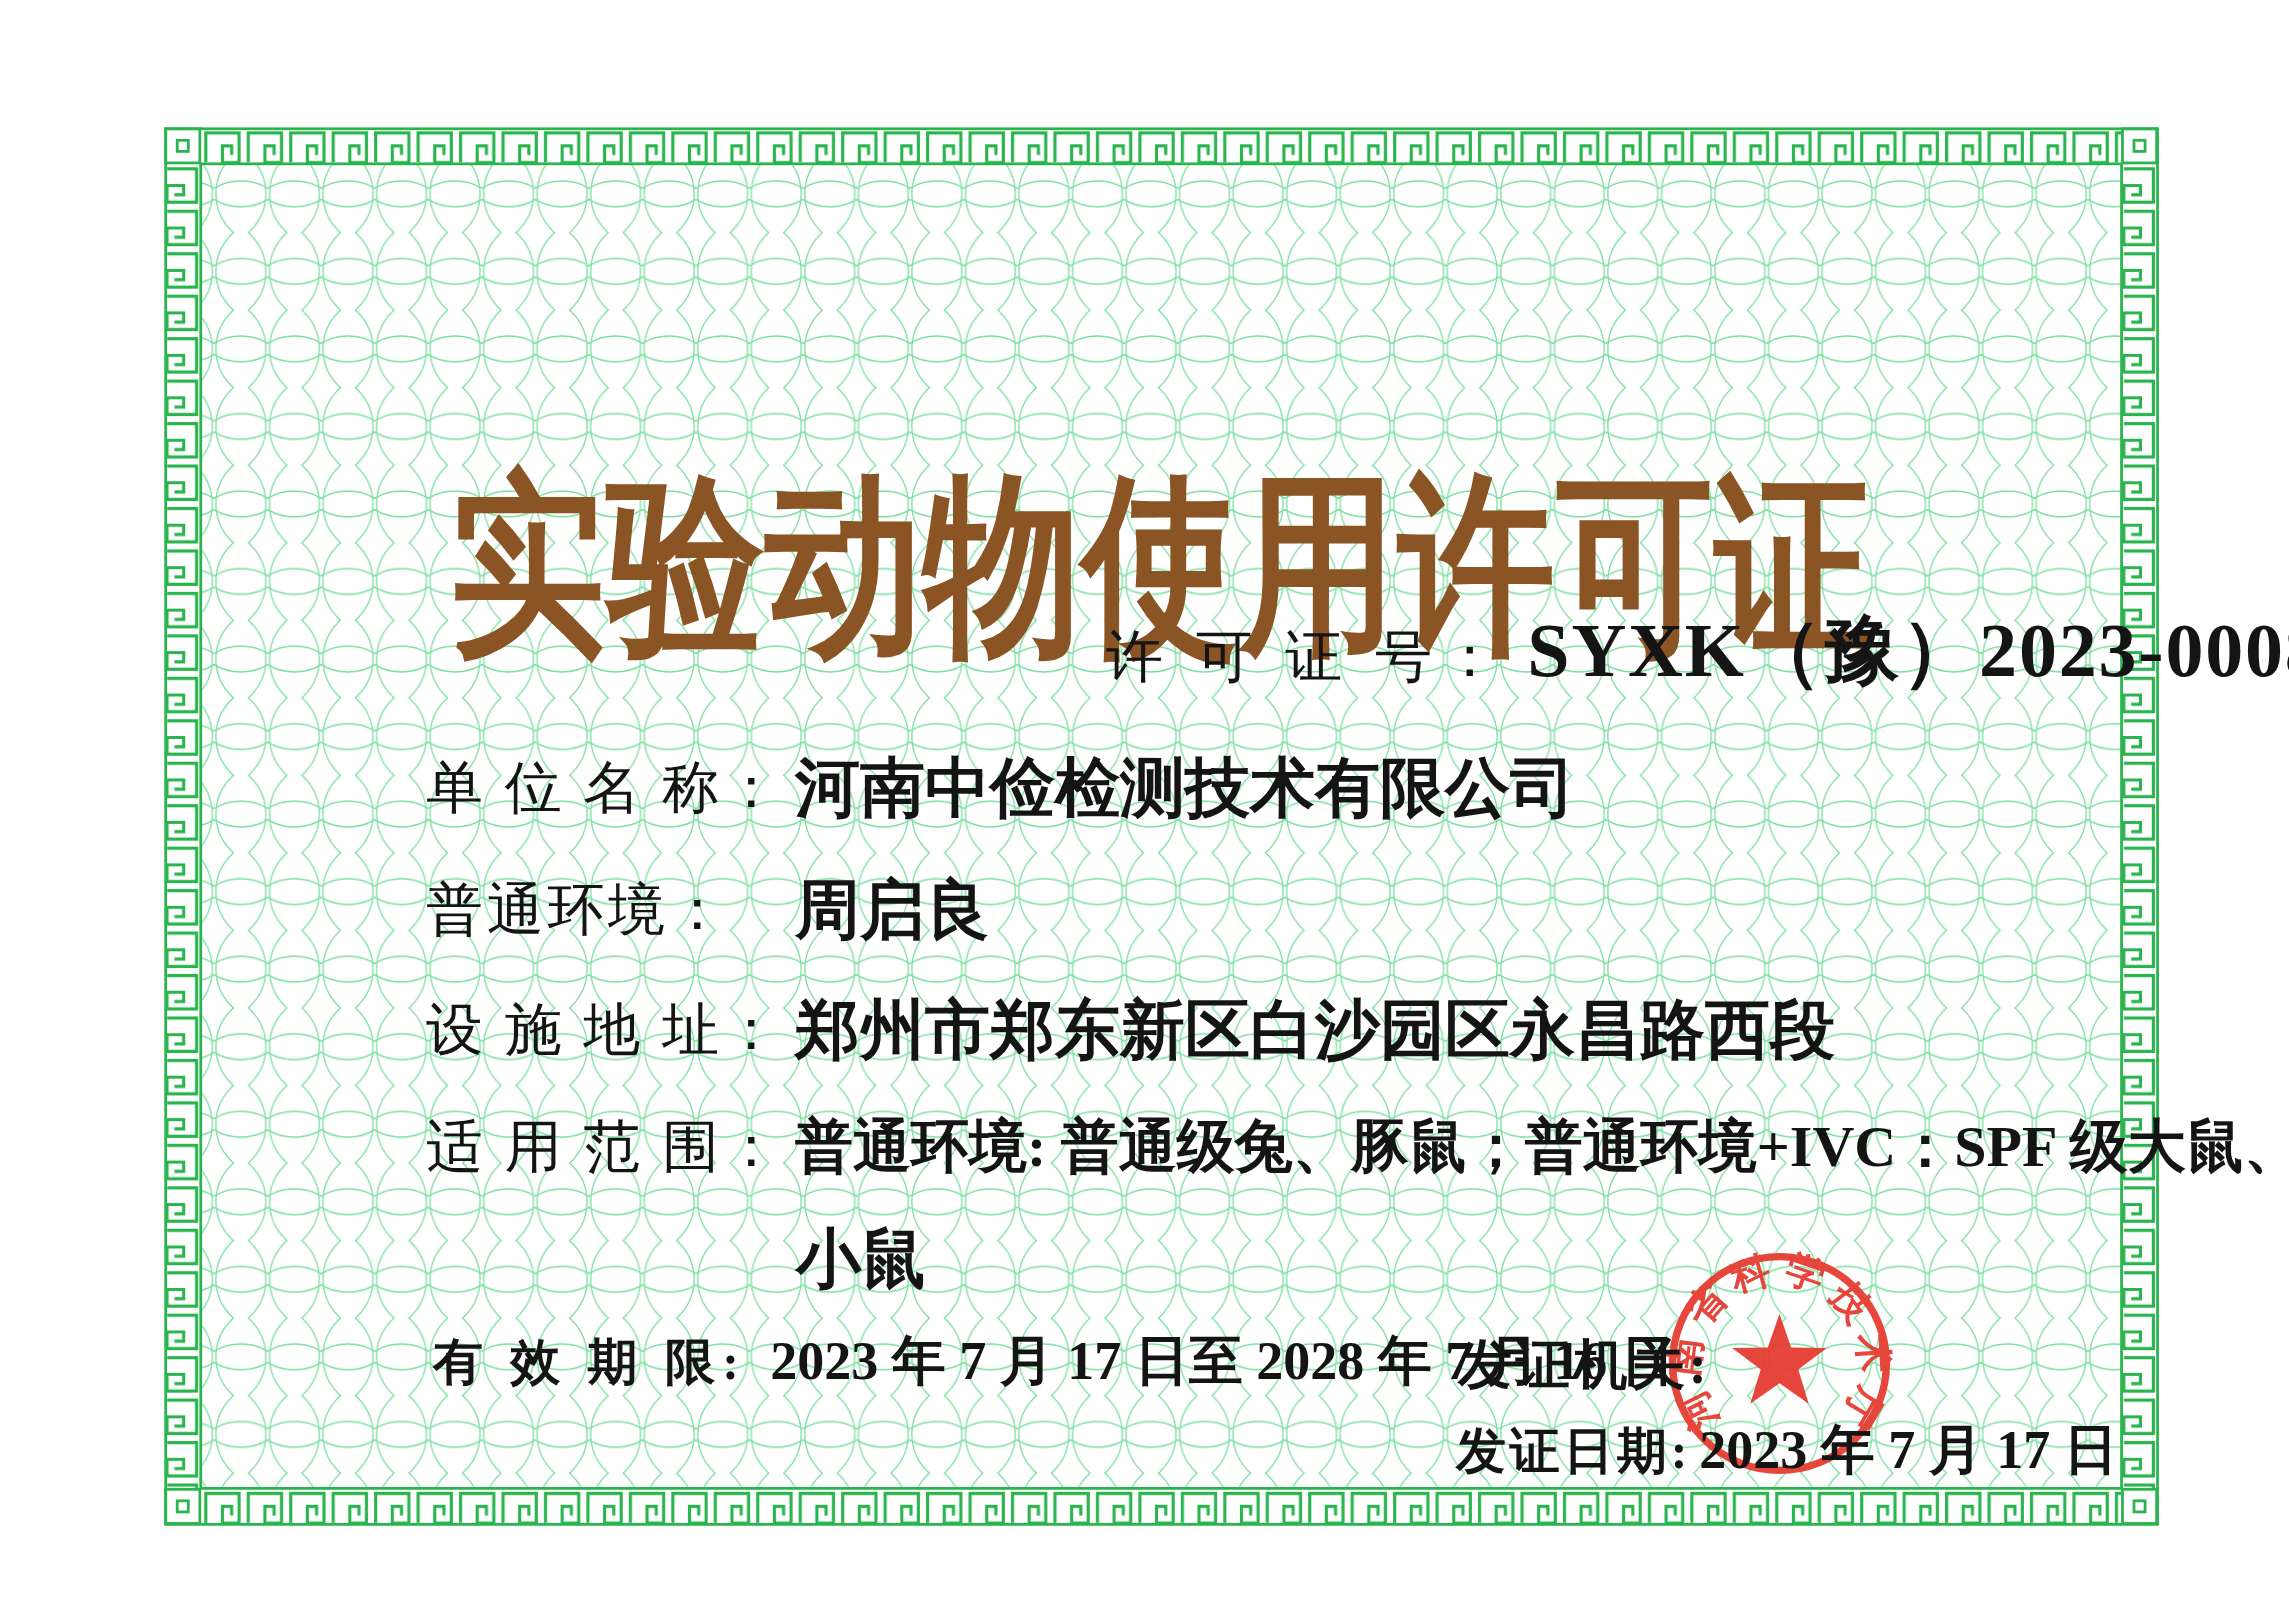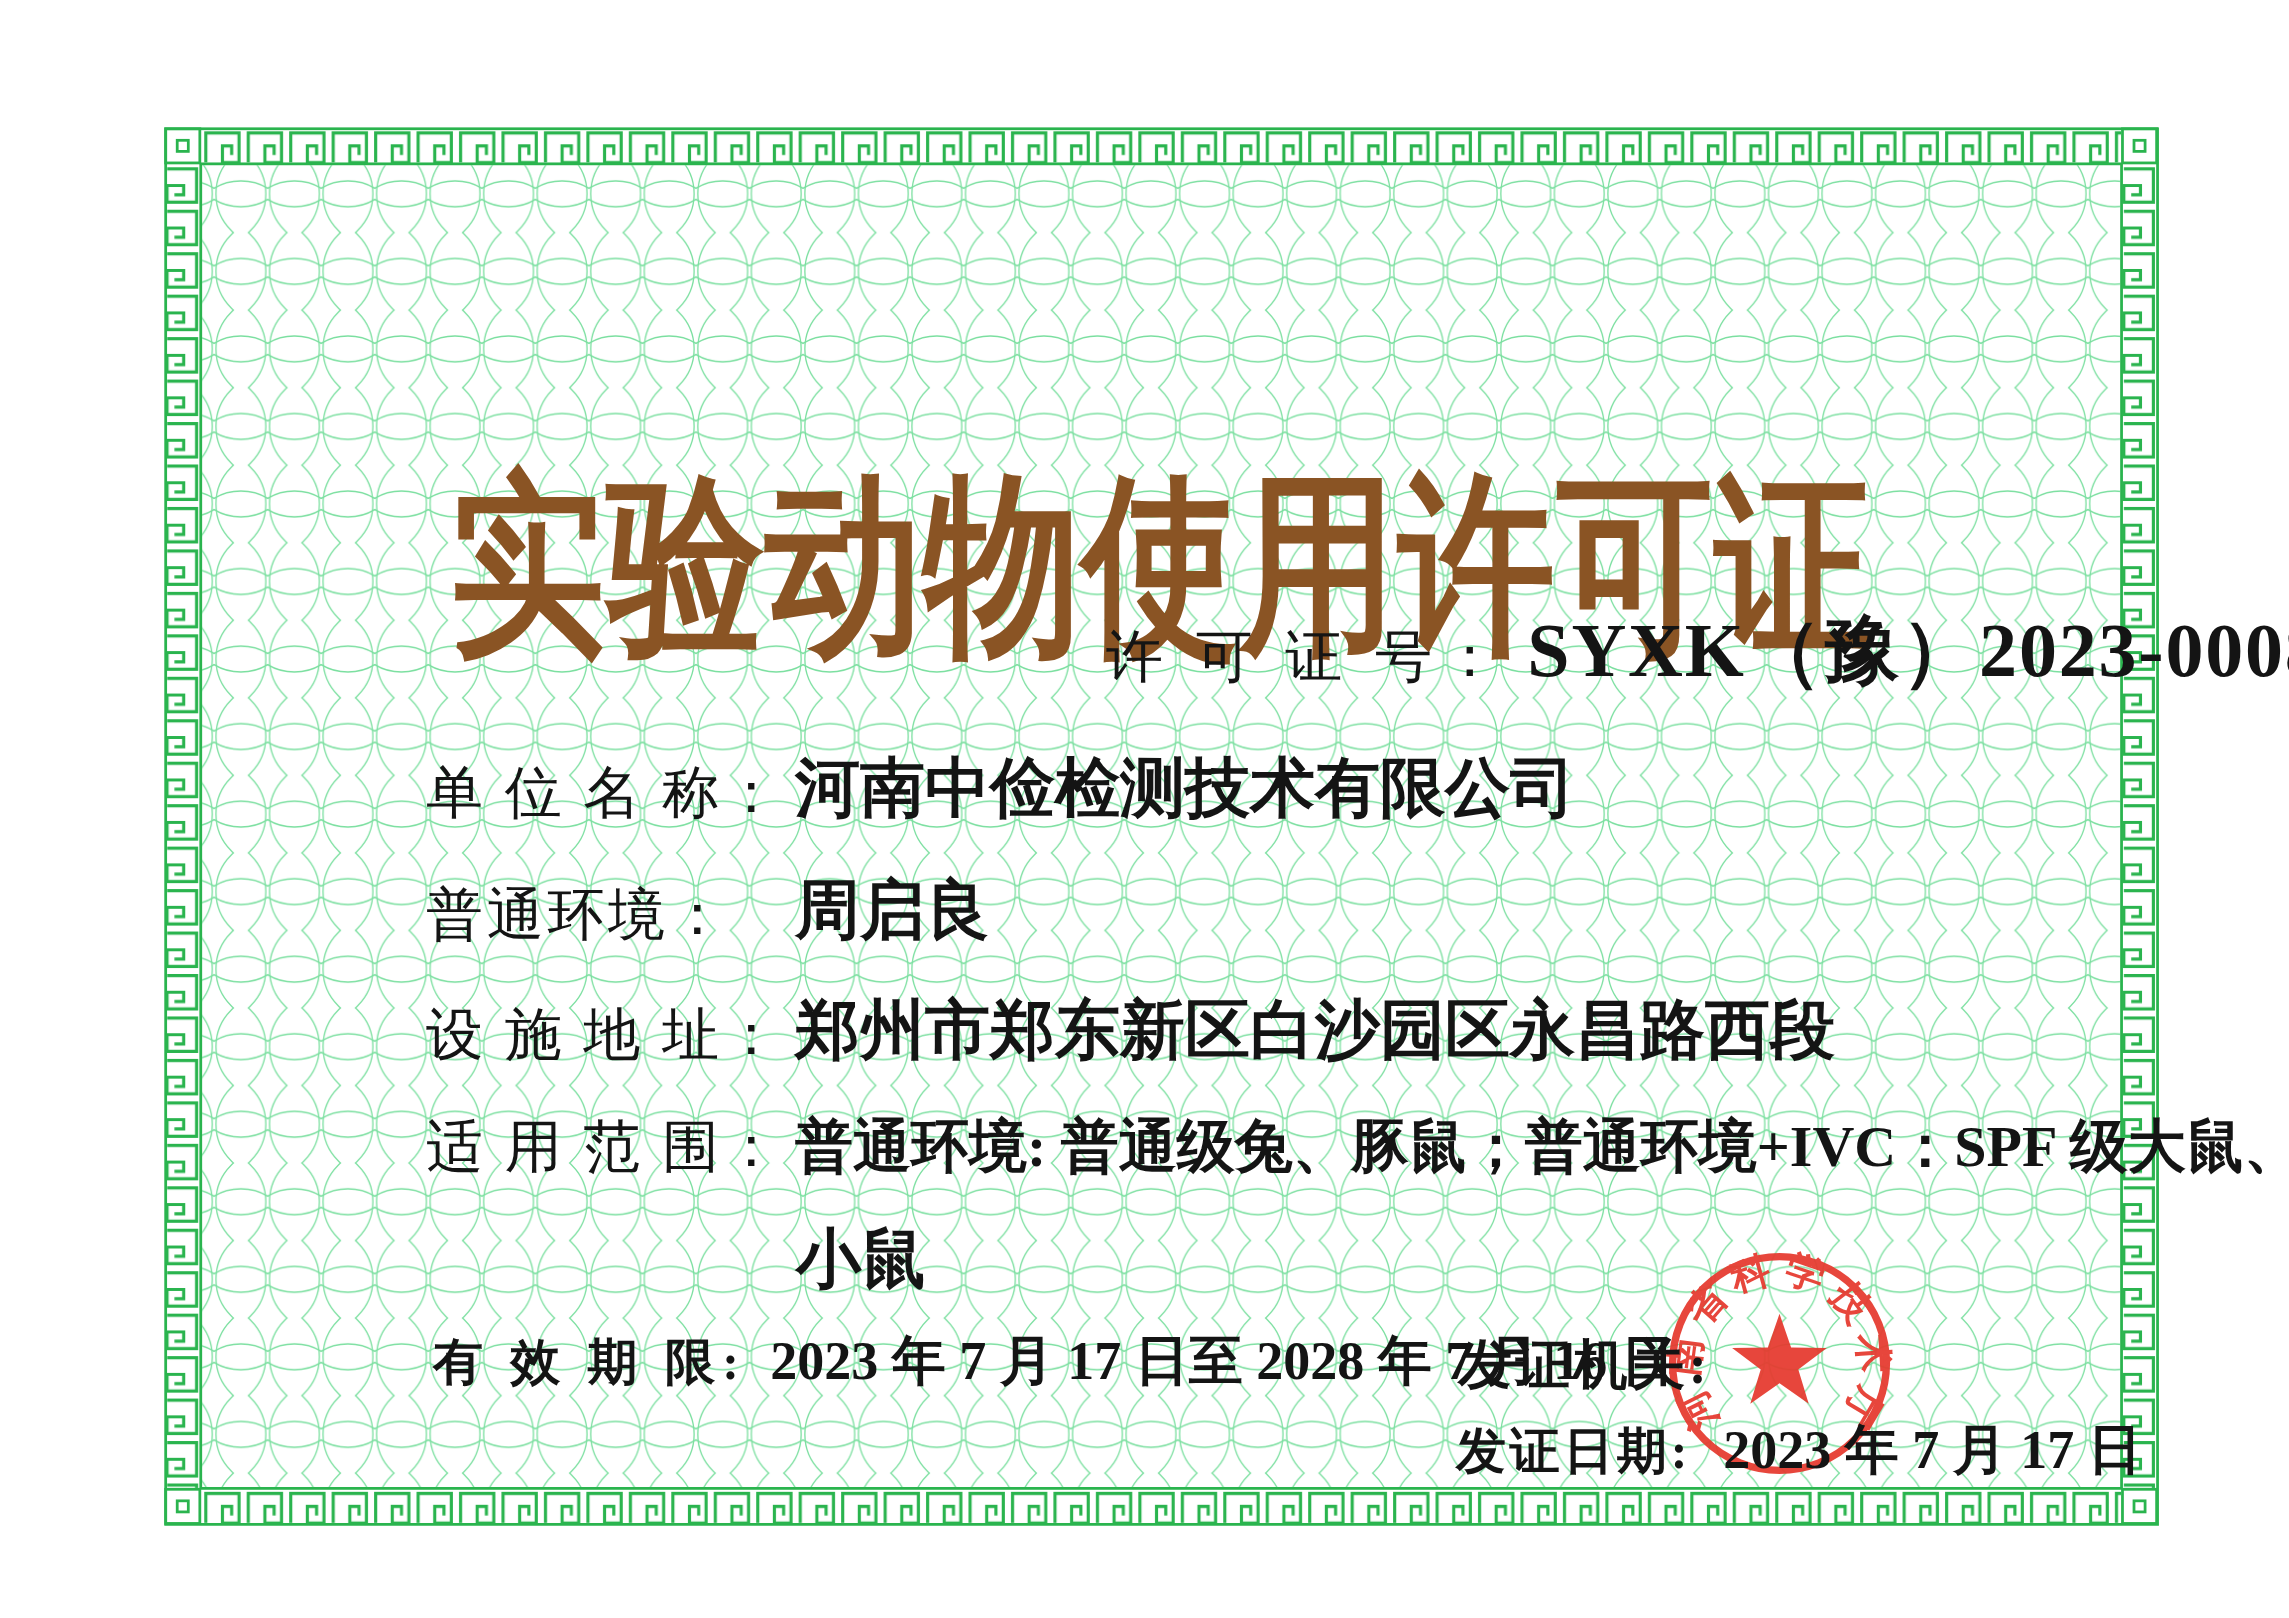--- a/index.html
+++ b/index.html
@@ -24,21 +24,21 @@
 
   .license-row{
     position:absolute;left:1106px;top:600px;
     display:flex;align-items:baseline;gap:20px;white-space:nowrap;
   }
   .lic-label{font-size:57px;letter-spacing:9.2px;}
   .lic-value{font-size:76px;font-weight:bold;letter-spacing:1.8px;}
 
   .field-row{
     position:absolute;left:426px;
-    display:flex;align-items:flex-end;white-space:nowrap;
+    display:flex;align-items:center;white-space:nowrap;
   }
   .f-label{font-size:57px;letter-spacing:3.7px;flex:0 0 369px;}
   .f-value{font-size:65px;font-weight:bold;}
   .r1{top:744px;} .r2{top:866px;} .r3{top:986px;} .r4{top:1108px;}
   .r4 .f-value{font-size:58px;}
 
   .scope-cont{
     position:absolute;left:796px;top:1215px;
     font-size:65px;font-weight:bold;white-space:nowrap;
   }
@@ -50,21 +50,21 @@
   .v-label{font-size:50px;font-weight:bold;letter-spacing:7.4px;}
   .v-value{font-size:54px;font-weight:bold;}
 
   .issuer-label{
     position:absolute;left:1458px;top:1329px;
     font-size:54px;font-weight:bold;letter-spacing:3.7px;white-space:nowrap;
   }
 
   .issue-row{
     position:absolute;left:1456px;top:1414px;
-    display:flex;align-items:baseline;gap:32px;white-space:nowrap;
+    display:flex;align-items:baseline;gap:8px;white-space:nowrap;
   }
   .d-label{font-size:50px;font-weight:bold;letter-spacing:3.7px;}
   .d-value{font-size:54px;font-weight:bold;}
 
   .seal{position:absolute;left:1656px;top:1240px;width:247px;height:247px;opacity:.93;}
 </style>
 </head>
 <body>
 
 <div class="page">

